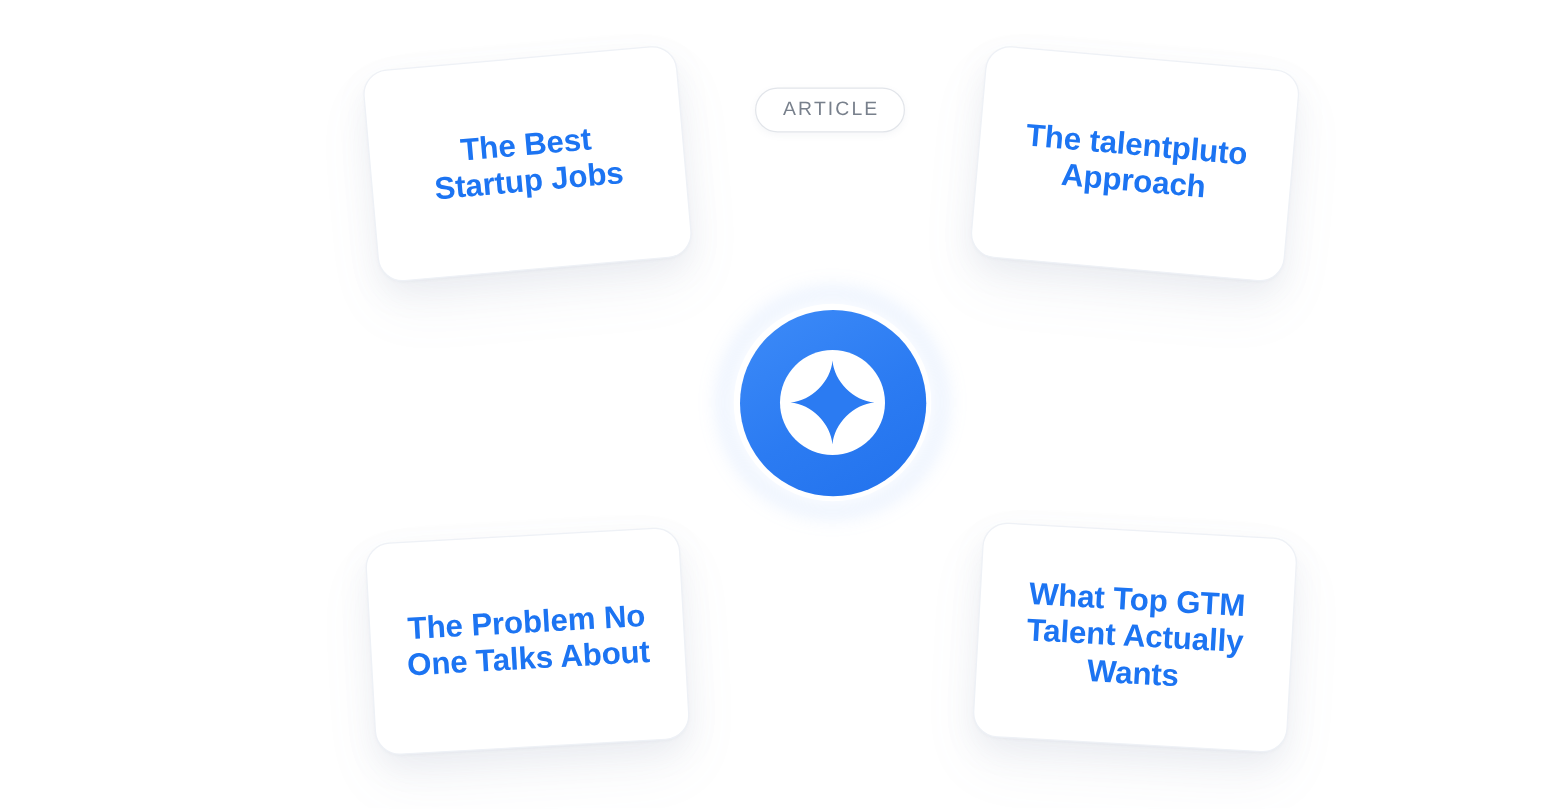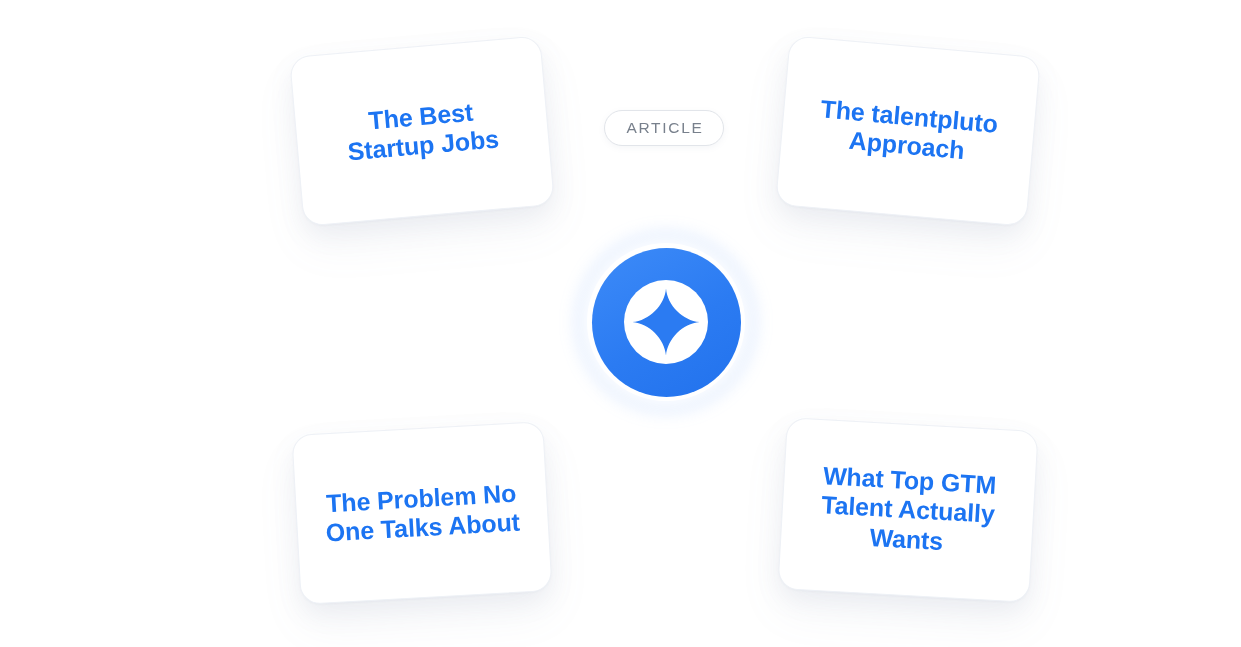--- a/index.html
+++ b/index.html
@@ -28,21 +28,20 @@
     width: 120px;
     height: 36px;
     border: 1.5px solid #e2e5ea;
     border-radius: 18px;
     background: #ffffff;
     display: flex;
     align-items: center;
     justify-content: center;
     box-shadow: 0 2px 6px rgba(120,132,158,0.07);
     box-sizing: border-box;
-    margin-top: 40px;
   }
   .badge-label {
     font-size: 15.5px;
     letter-spacing: 1.7px;
     color: #78808c;
     font-weight: 400;
     line-height: 1;
     padding-left: 2px;
   }
 

